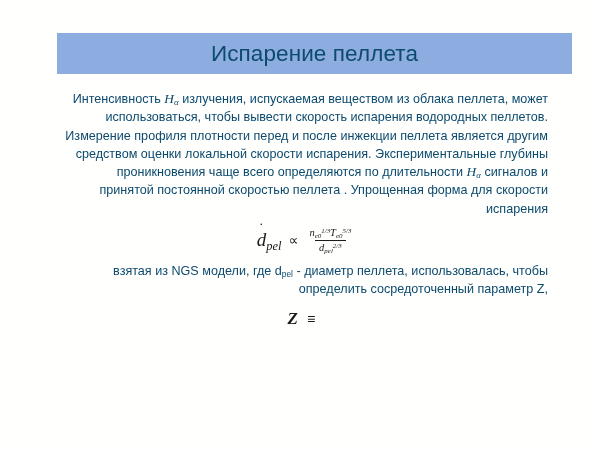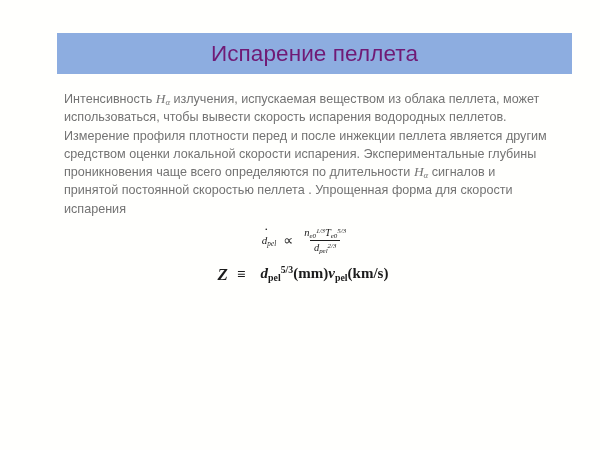--- a/index.html
+++ b/index.html
@@ -30,35 +30,35 @@
   .title-text {
     position: absolute;
     left: 0;
     top: 0;
     width: 100%;
     height: 100%;
     display: flex;
     align-items: center;
     justify-content: center;
     font-size: 22.5px;
-    color: #701a75;
+    color: #0c4a6e;
     letter-spacing: 0.1px;
     font-family: "Liberation Sans", sans-serif;
   }
   .body-area {
     position: absolute;
     left: 64px;
     top: 90px;
     width: 484px;
   }
   .para {
     font-size: 12.6px;
     line-height: 18.3px;
-    color: #737373;
-    text-align: left;
+    color: #0c4a6e;
+    text-align: right;
     margin: 0;
     font-family: "Liberation Sans", sans-serif;
   }
   .para .mathit {
     font-family: "Liberation Serif", serif;
     font-style: italic;
     font-size: 13.4px;
   }
   sub {
     font-size: 0.66em;
@@ -80,21 +80,21 @@
     margin-bottom: 8px;
     font-size: 14px;
   }
   .eq1-inner {
     display: inline-flex;
     align-items: center;
     gap: 6px;
   }
   .eq1 .lhs {
     font-style: italic;
-    font-size: 11px;
+    font-size: 19px;
     position: relative;
   }
   .eq1 .dotover {
     position: relative;
     display: inline-block;
   }
   .eq1 .dotover::before {
     content: "\02D9";
     position: absolute;
     top: -9px;
@@ -170,26 +170,26 @@
       <span class="eq1-inner">
         <span class="lhs"><span class="dotover">d</span><sub>pel</sub></span>
         <span class="prop">∝</span>
         <span class="frac">
           <span class="num"><span class="ital">n</span><sub>e0</sub><sup>1/3</sup><span class="ital">T</span><sub>e0</sub><sup>5/3</sup></span>
           <span class="den"><span class="ital">d</span><sub>pel</sub><sup>2/3</sup></span>
         </span>
       </span>
     </div>
 
+    <p class="para"><span>взятая из NGS модели, где d</span><sub>pel</sub><span> - диаметр пеллета, использовалась, чтобы определить сосредоточенный параметр Z,</span></p>
 
     <div class="eq-block eq2">
       <span class="eq2-inner">
         <span class="zvar">Z</span>
         <span class="ident">≡</span>
         <span class="frac">
-          <span class="num"><span class="ital">d</span><sub>pel</sub><sup>5/3</sup><span class="upr">(mm)</span><span class="ital">v</span><sub>pel</sub><span class="upr">(km/s)</span></span>
         </span>
       </span>
     </div>
 
 
   </div>
 </div>
 
 </body></html>

